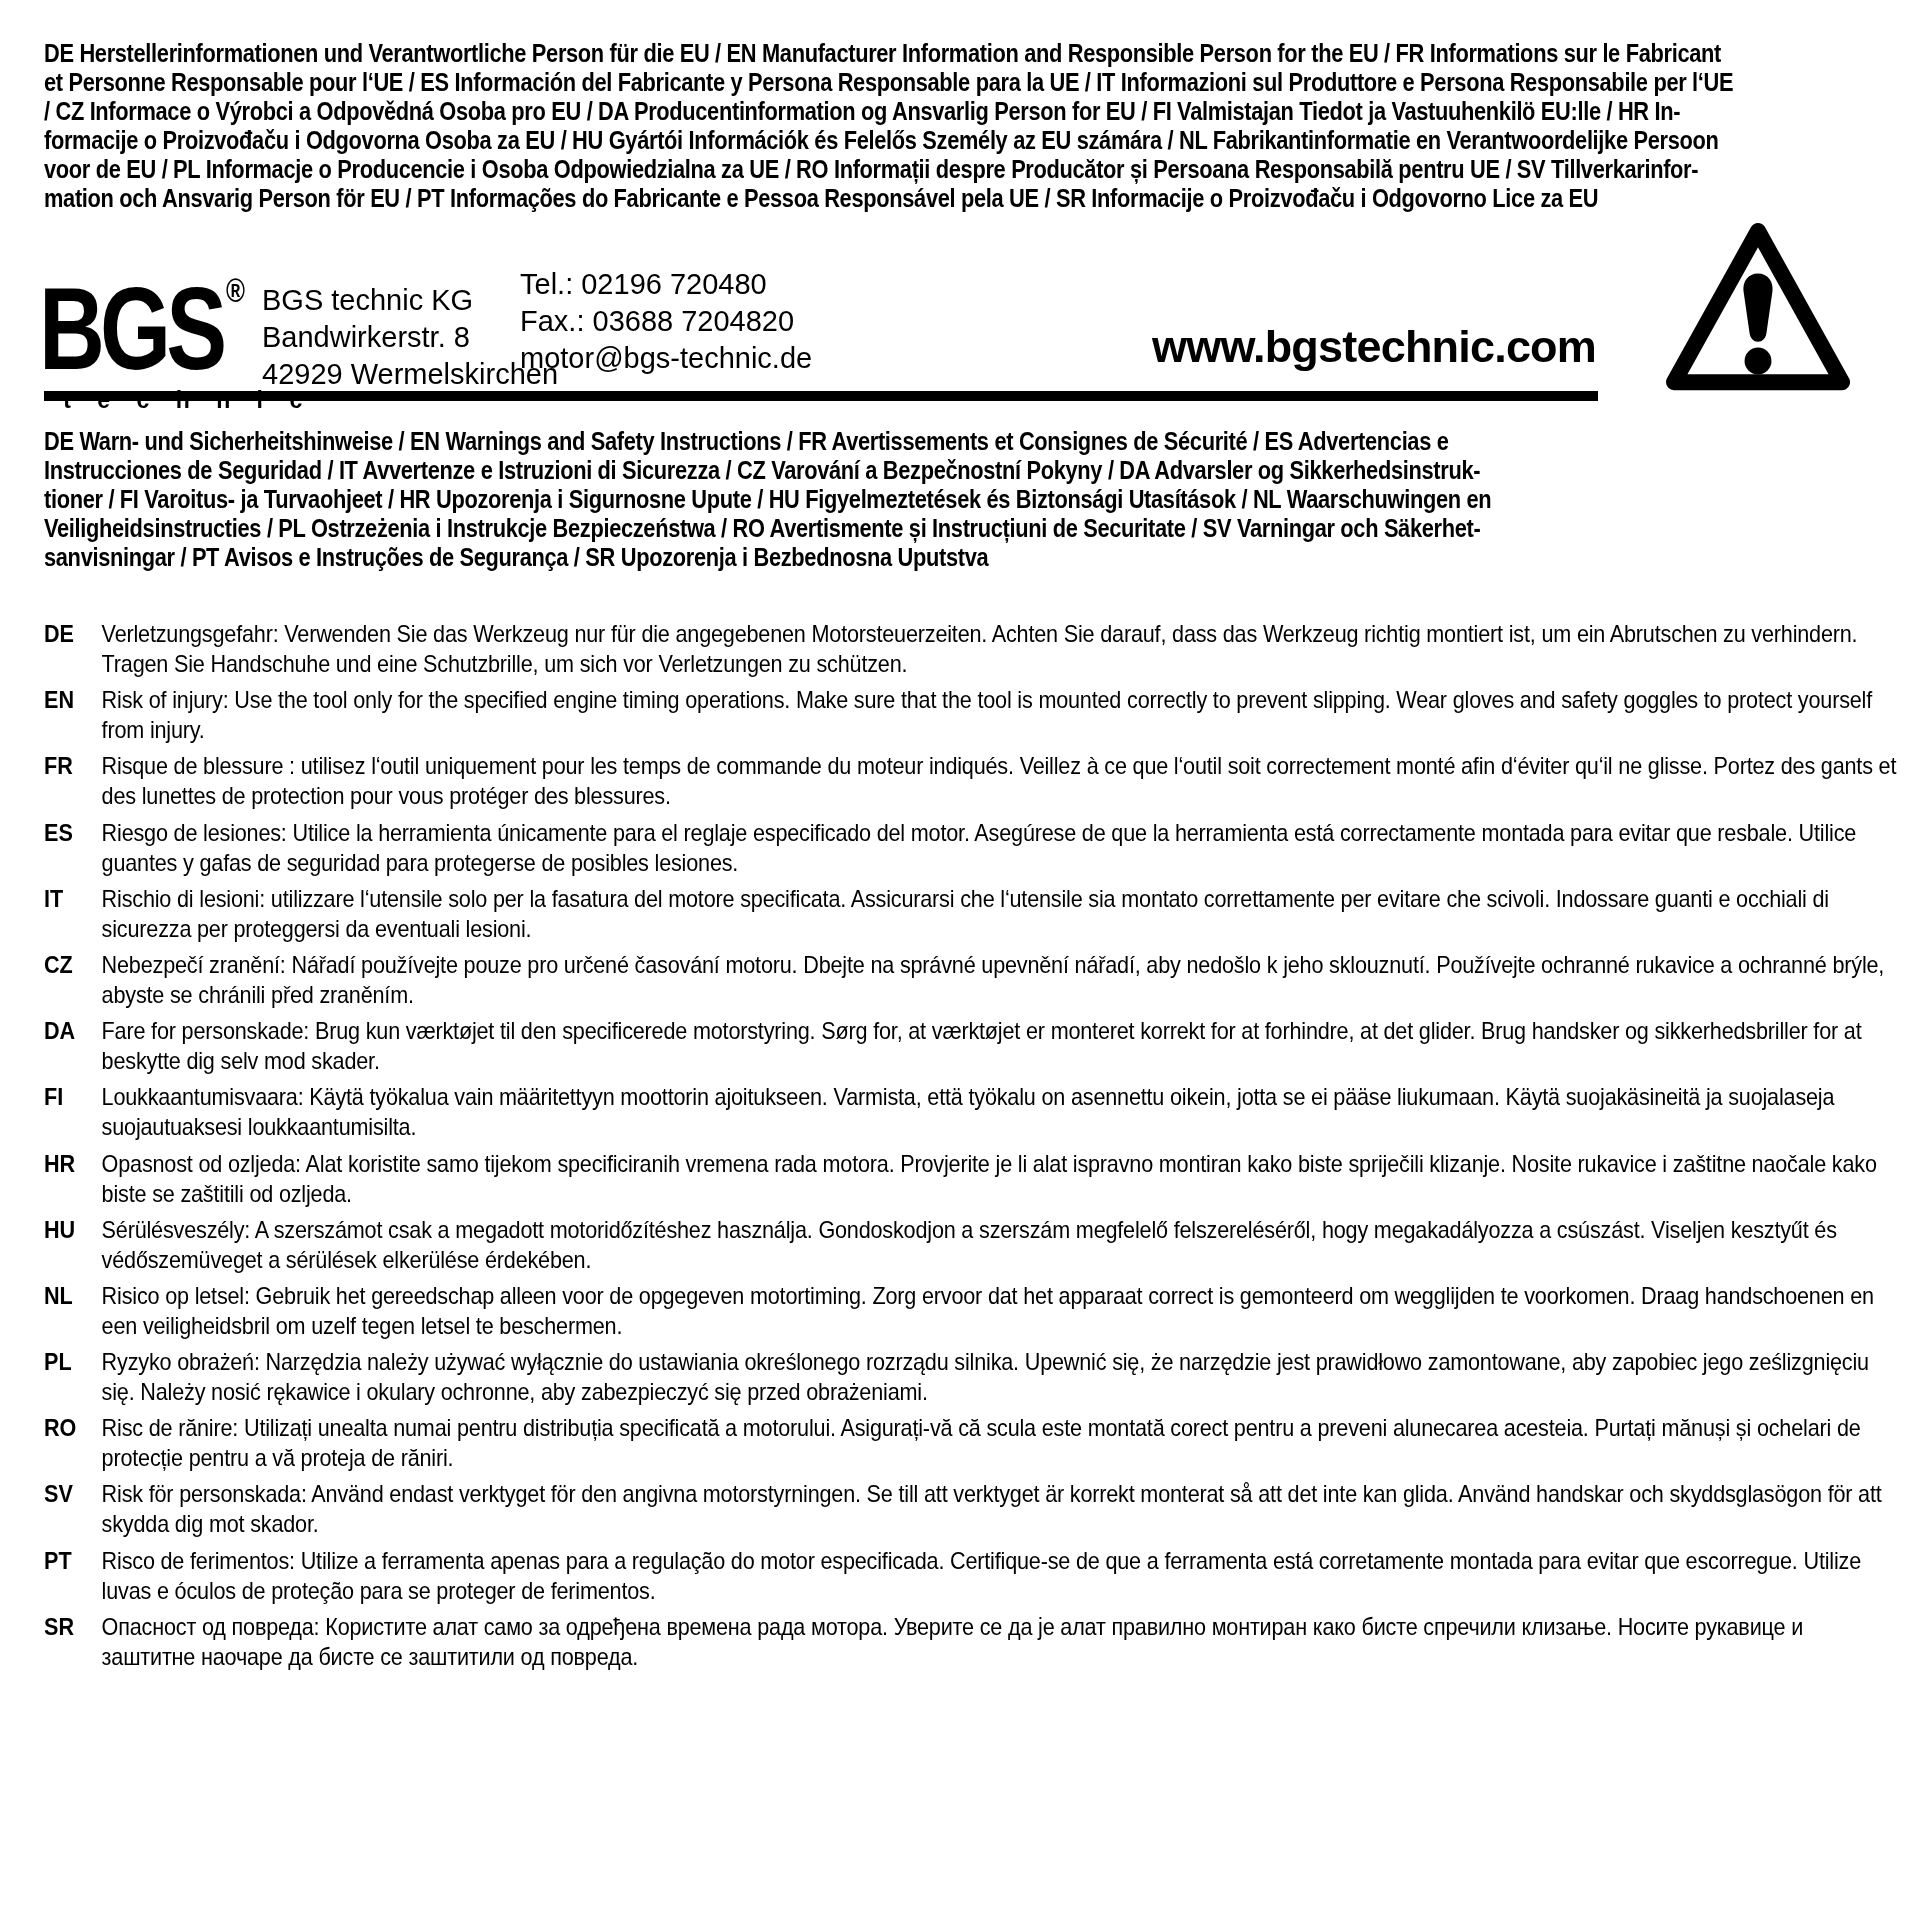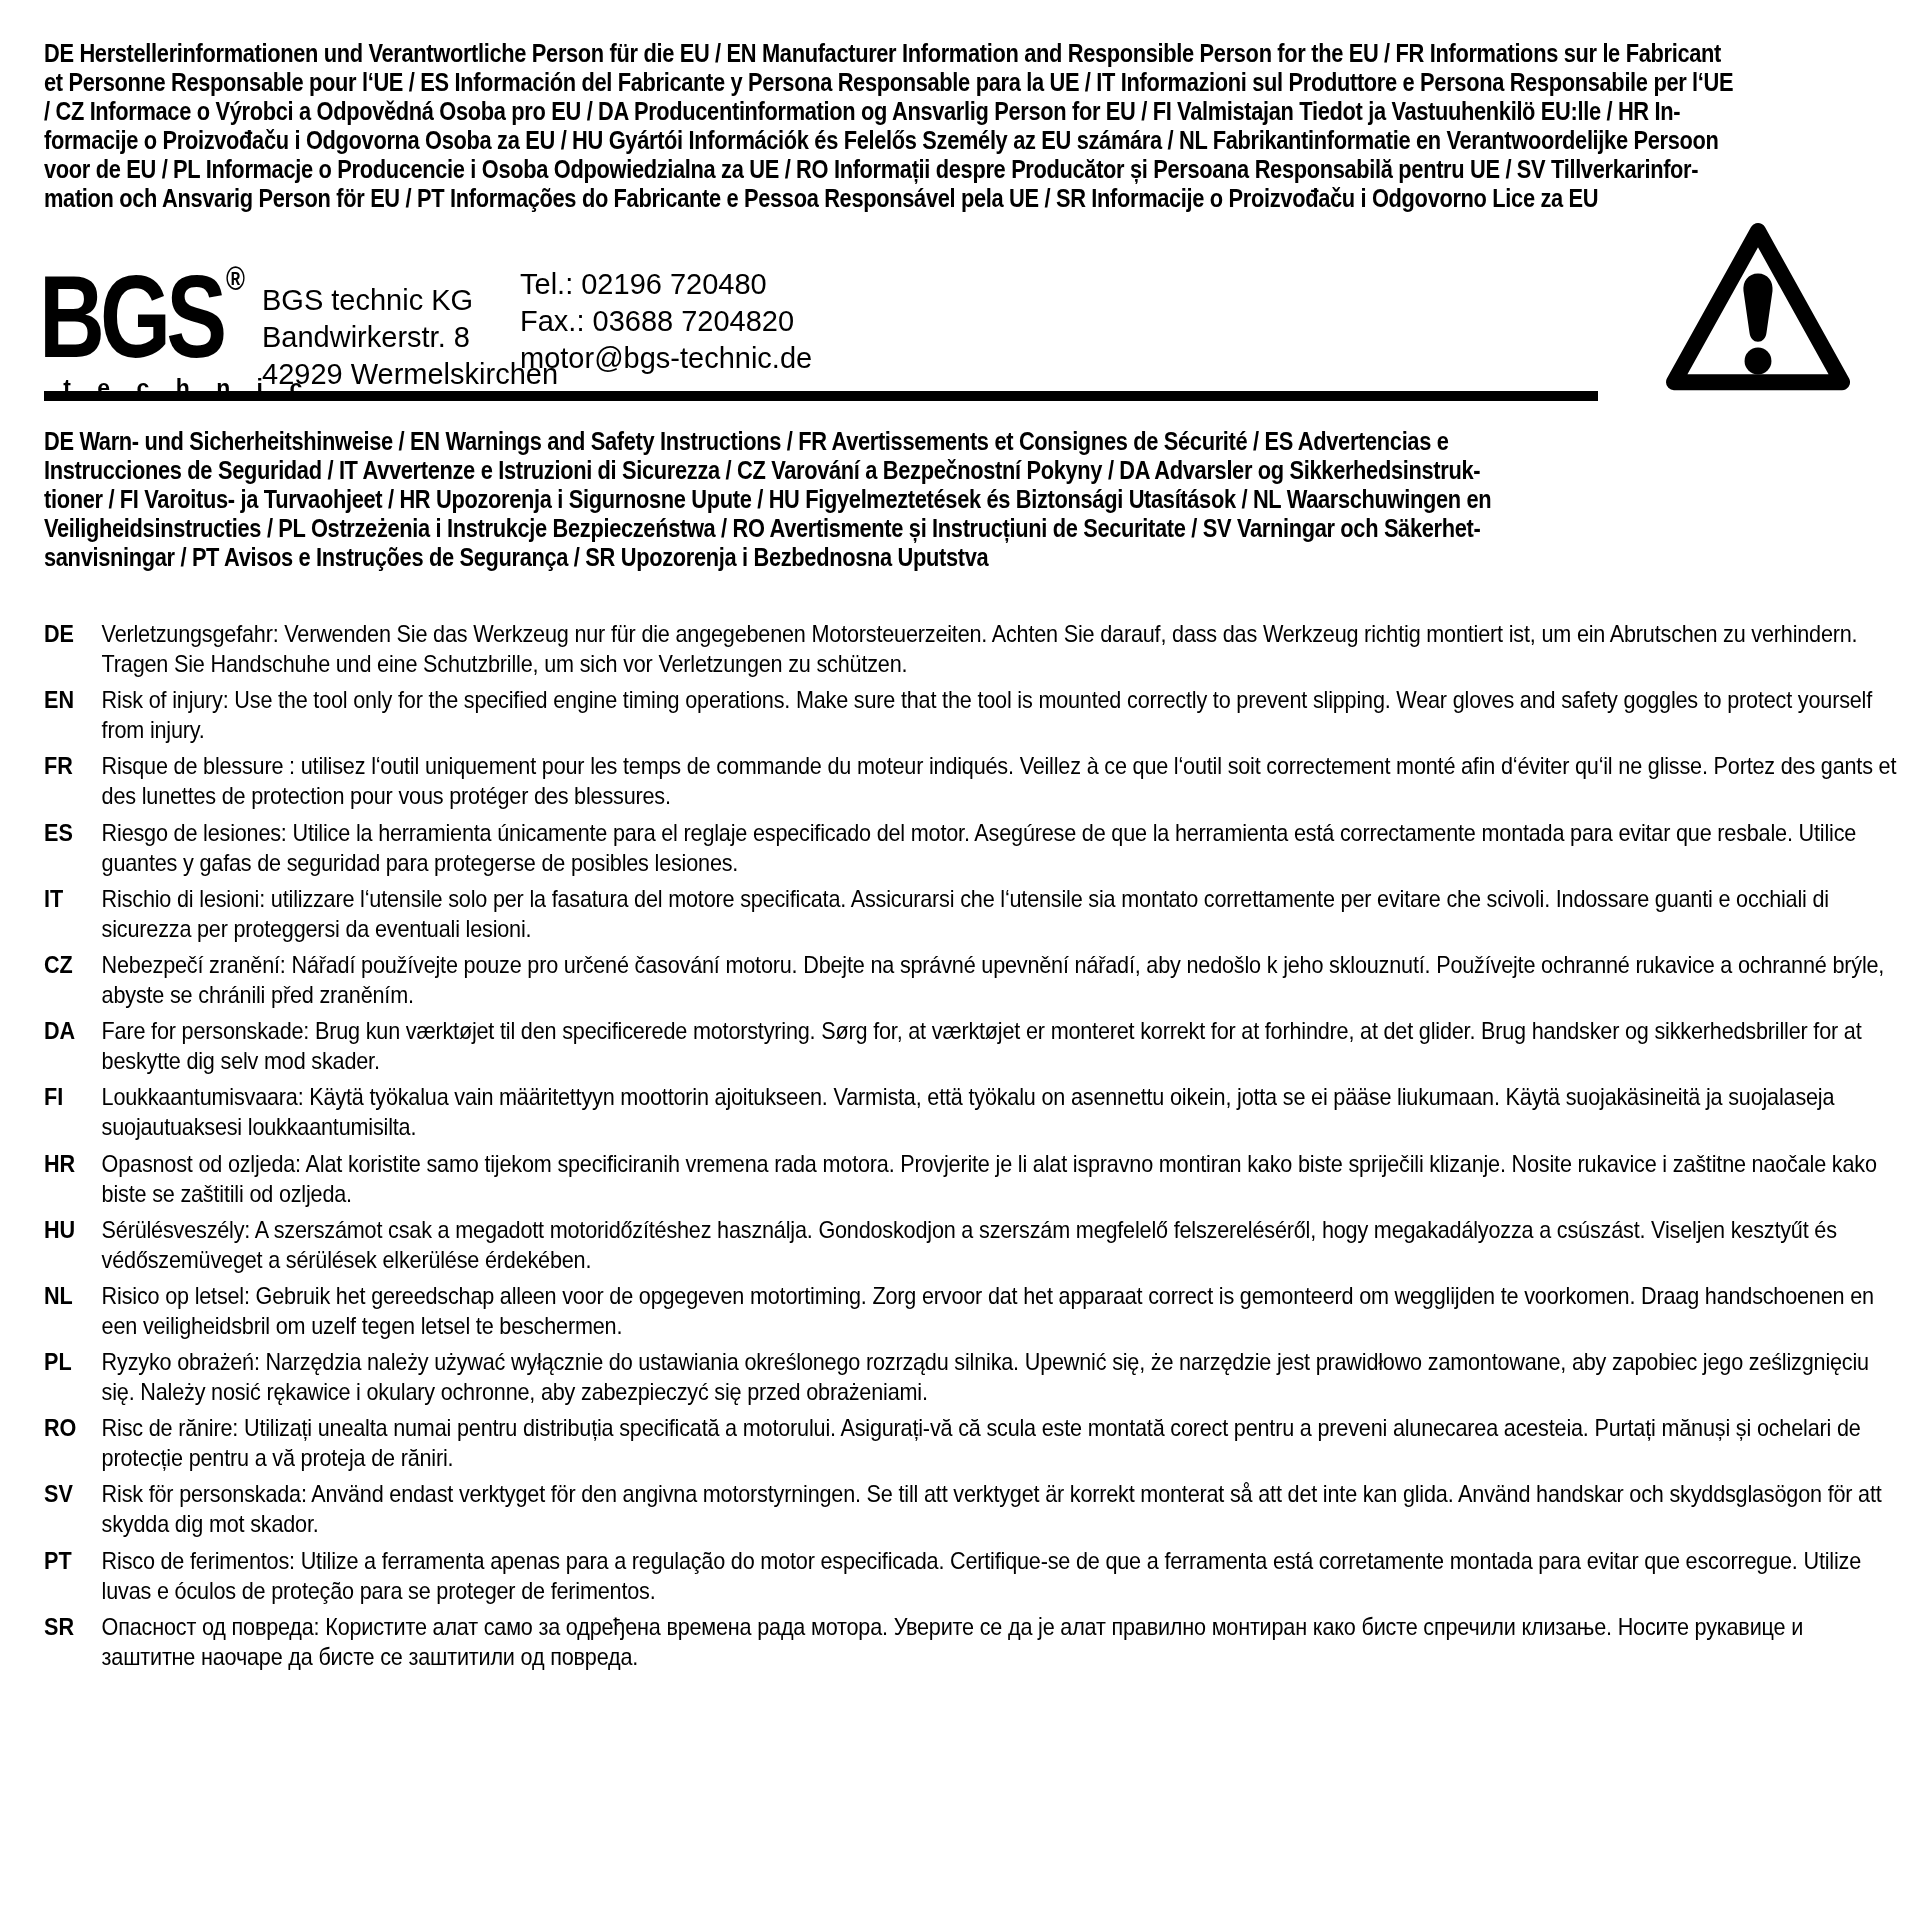--- a/index.html
+++ b/index.html
@@ -22,21 +22,21 @@
   }
   .header-line {
     font-weight: 700;
     font-size: 26px;
     line-height: 29px;
     white-space: nowrap;
     letter-spacing: -0.4px;
   }
   
   .brand-row { position: relative; margin-top: 12.5px; height: 165px; }
-  .logo { position: absolute; left: -4.7px; top: 0; }
+  .logo { position: absolute; left: -4.7px; top: 12px; }
   .logo-main {
     display: inline-block;
     font-size: 117px;
     font-weight: 700;
     line-height: 105px;
     letter-spacing: -6.2px;
     transform: scaleX(0.78);
     transform-origin: left top;
     white-space: nowrap;
   }
@@ -122,20 +122,21 @@
 
     <div class="contact-block">
 
         <div class="contact-line">Tel.: 02196 720480</div>
 
         <div class="contact-line">Fax.: 03688 7204820</div>
 
         <div class="contact-line">motor@bgs-technic.de</div>
       </div>
 
+    <div class="website">www.bgstechnic.com</div>
 
     <div class="warning-triangle">
       <svg width="184" height="170" viewBox="0 0 104 96" aria-hidden="true">
         <path d="M52 5 L99.5 90.5 L4.5 90.5 Z" fill="none" stroke="#000000" stroke-width="9" stroke-linejoin="round"></path>
         <path d="M52 29 C57.5 29 60.8 33.5 60.2 39 L56.8 62.5 C56.4 65.6 54.6 67.6 52 67.6 C49.4 67.6 47.6 65.6 47.2 62.5 L43.8 39 C43.2 33.5 46.5 29 52 29 Z" fill="#000000"></path>
         <circle cx="52" cy="78.5" r="7.6" fill="#000000"></circle>
       </svg>
     </div>
   </div>
 

